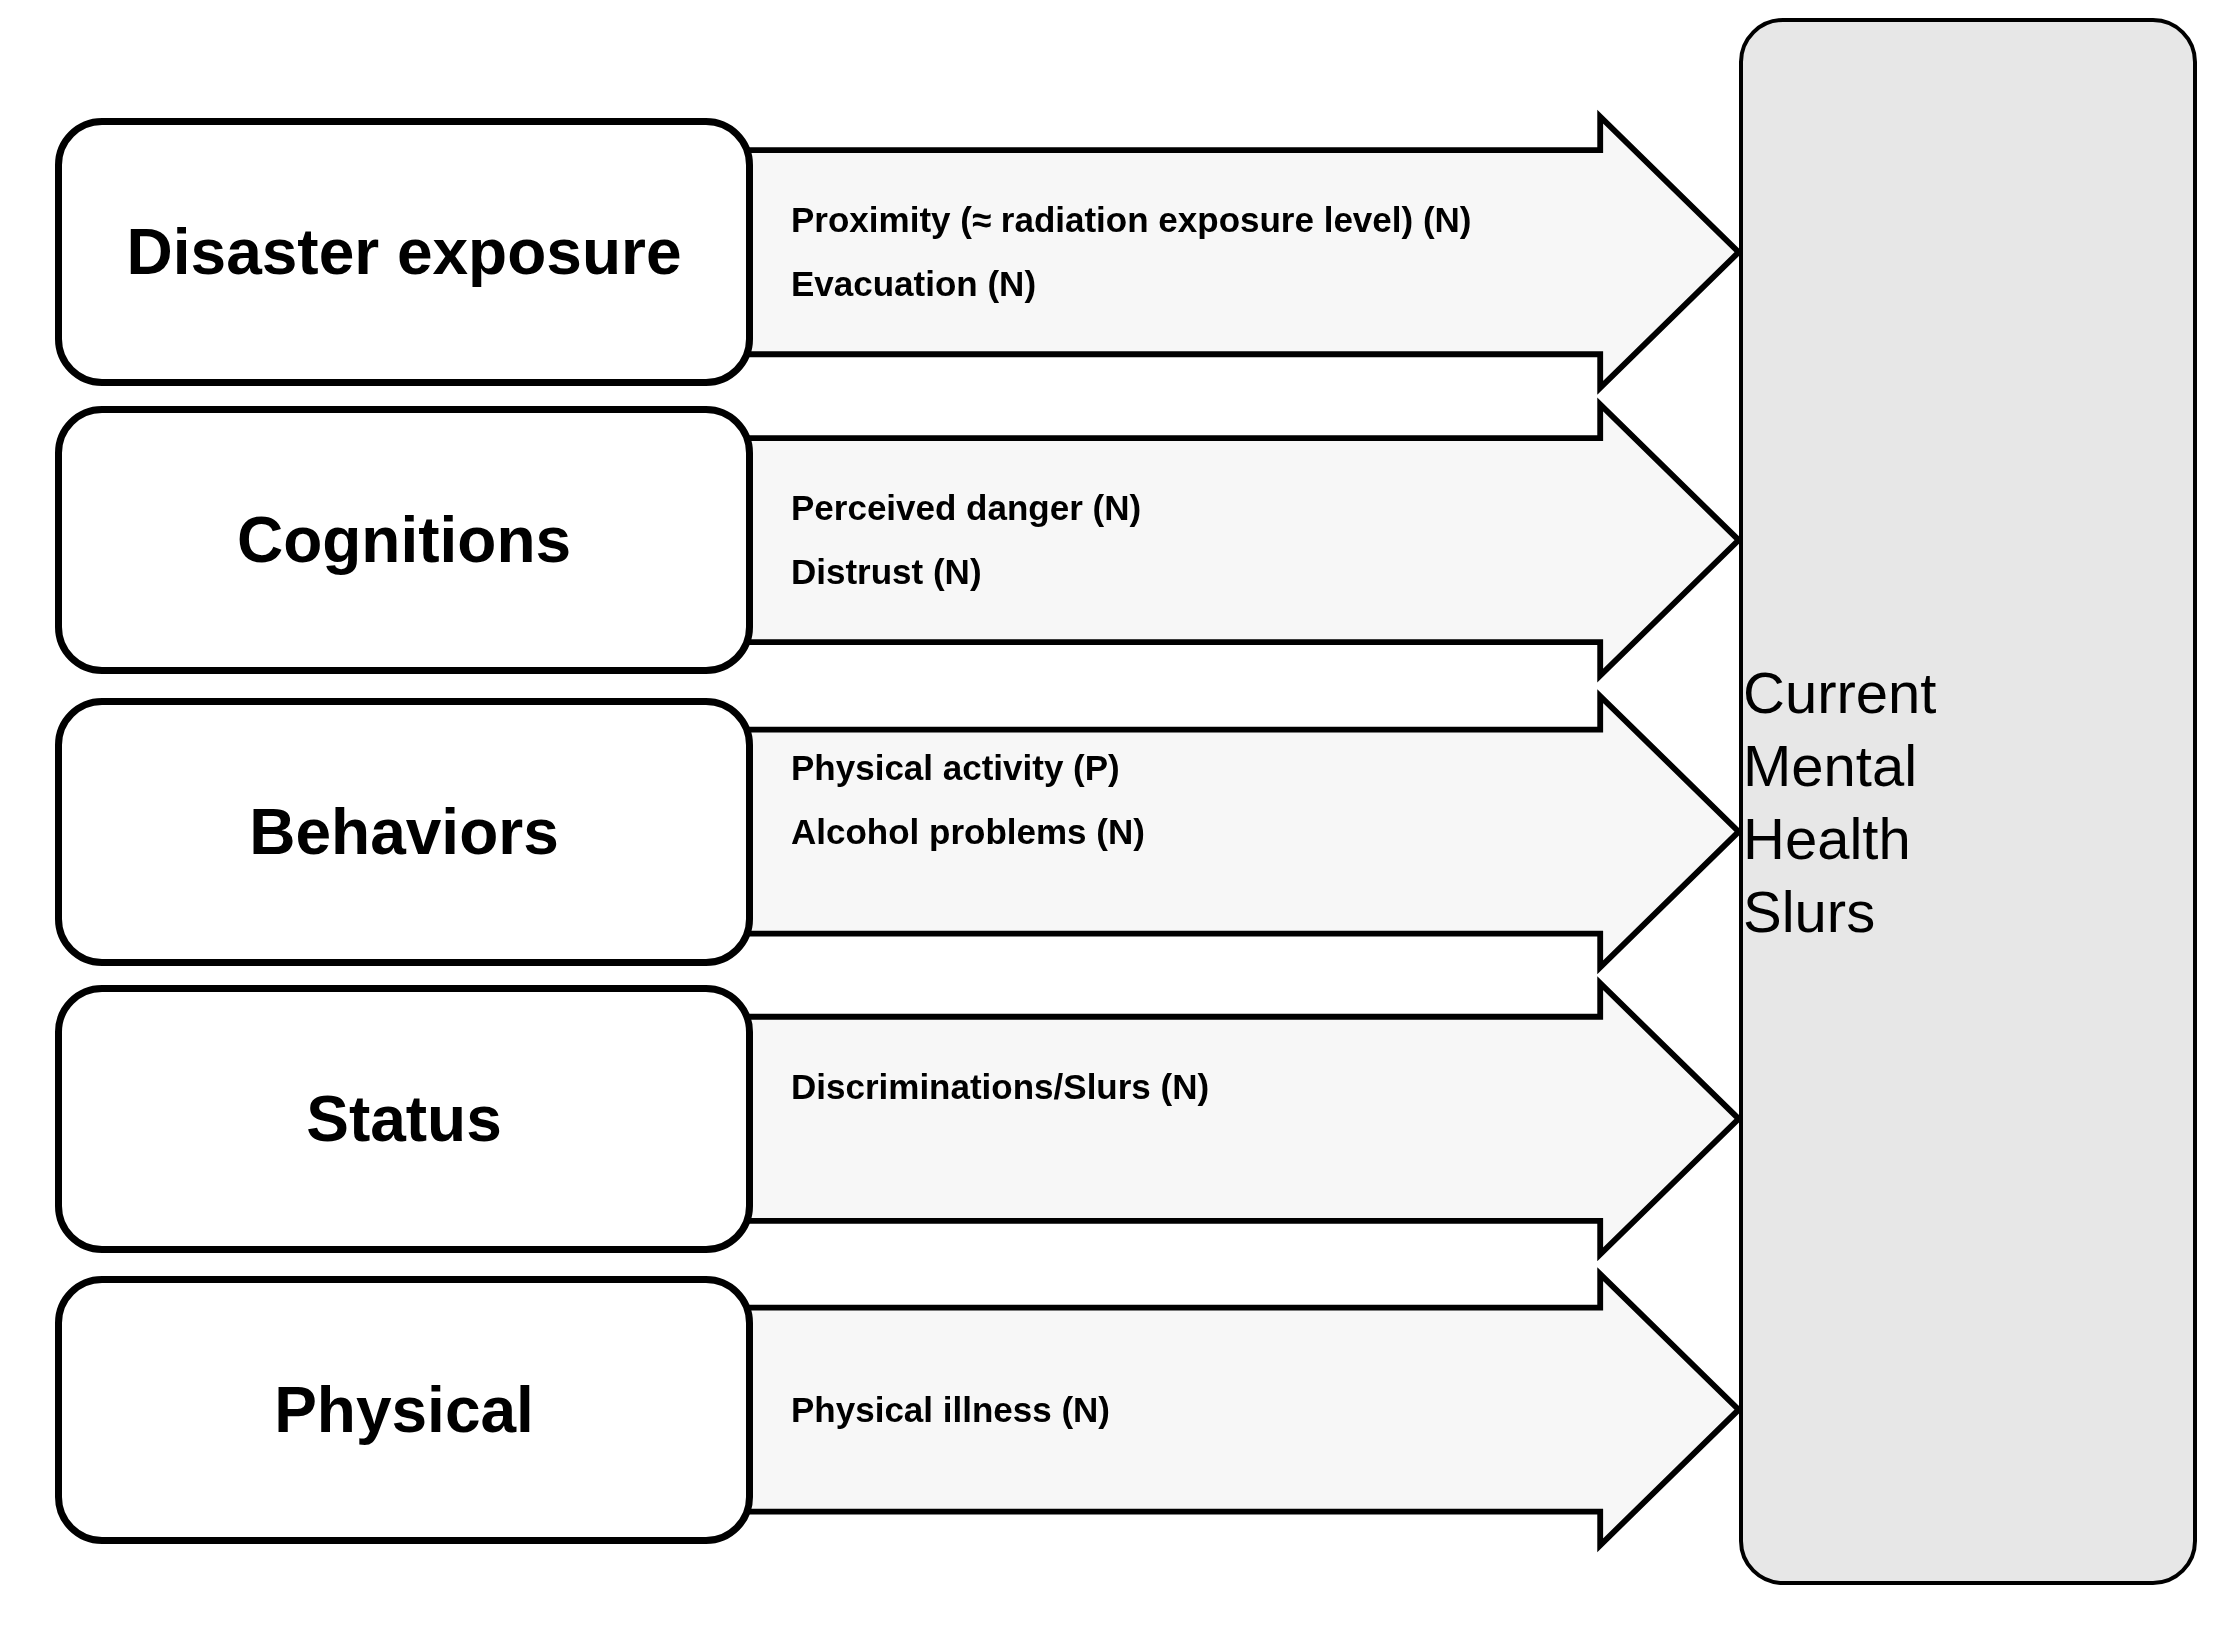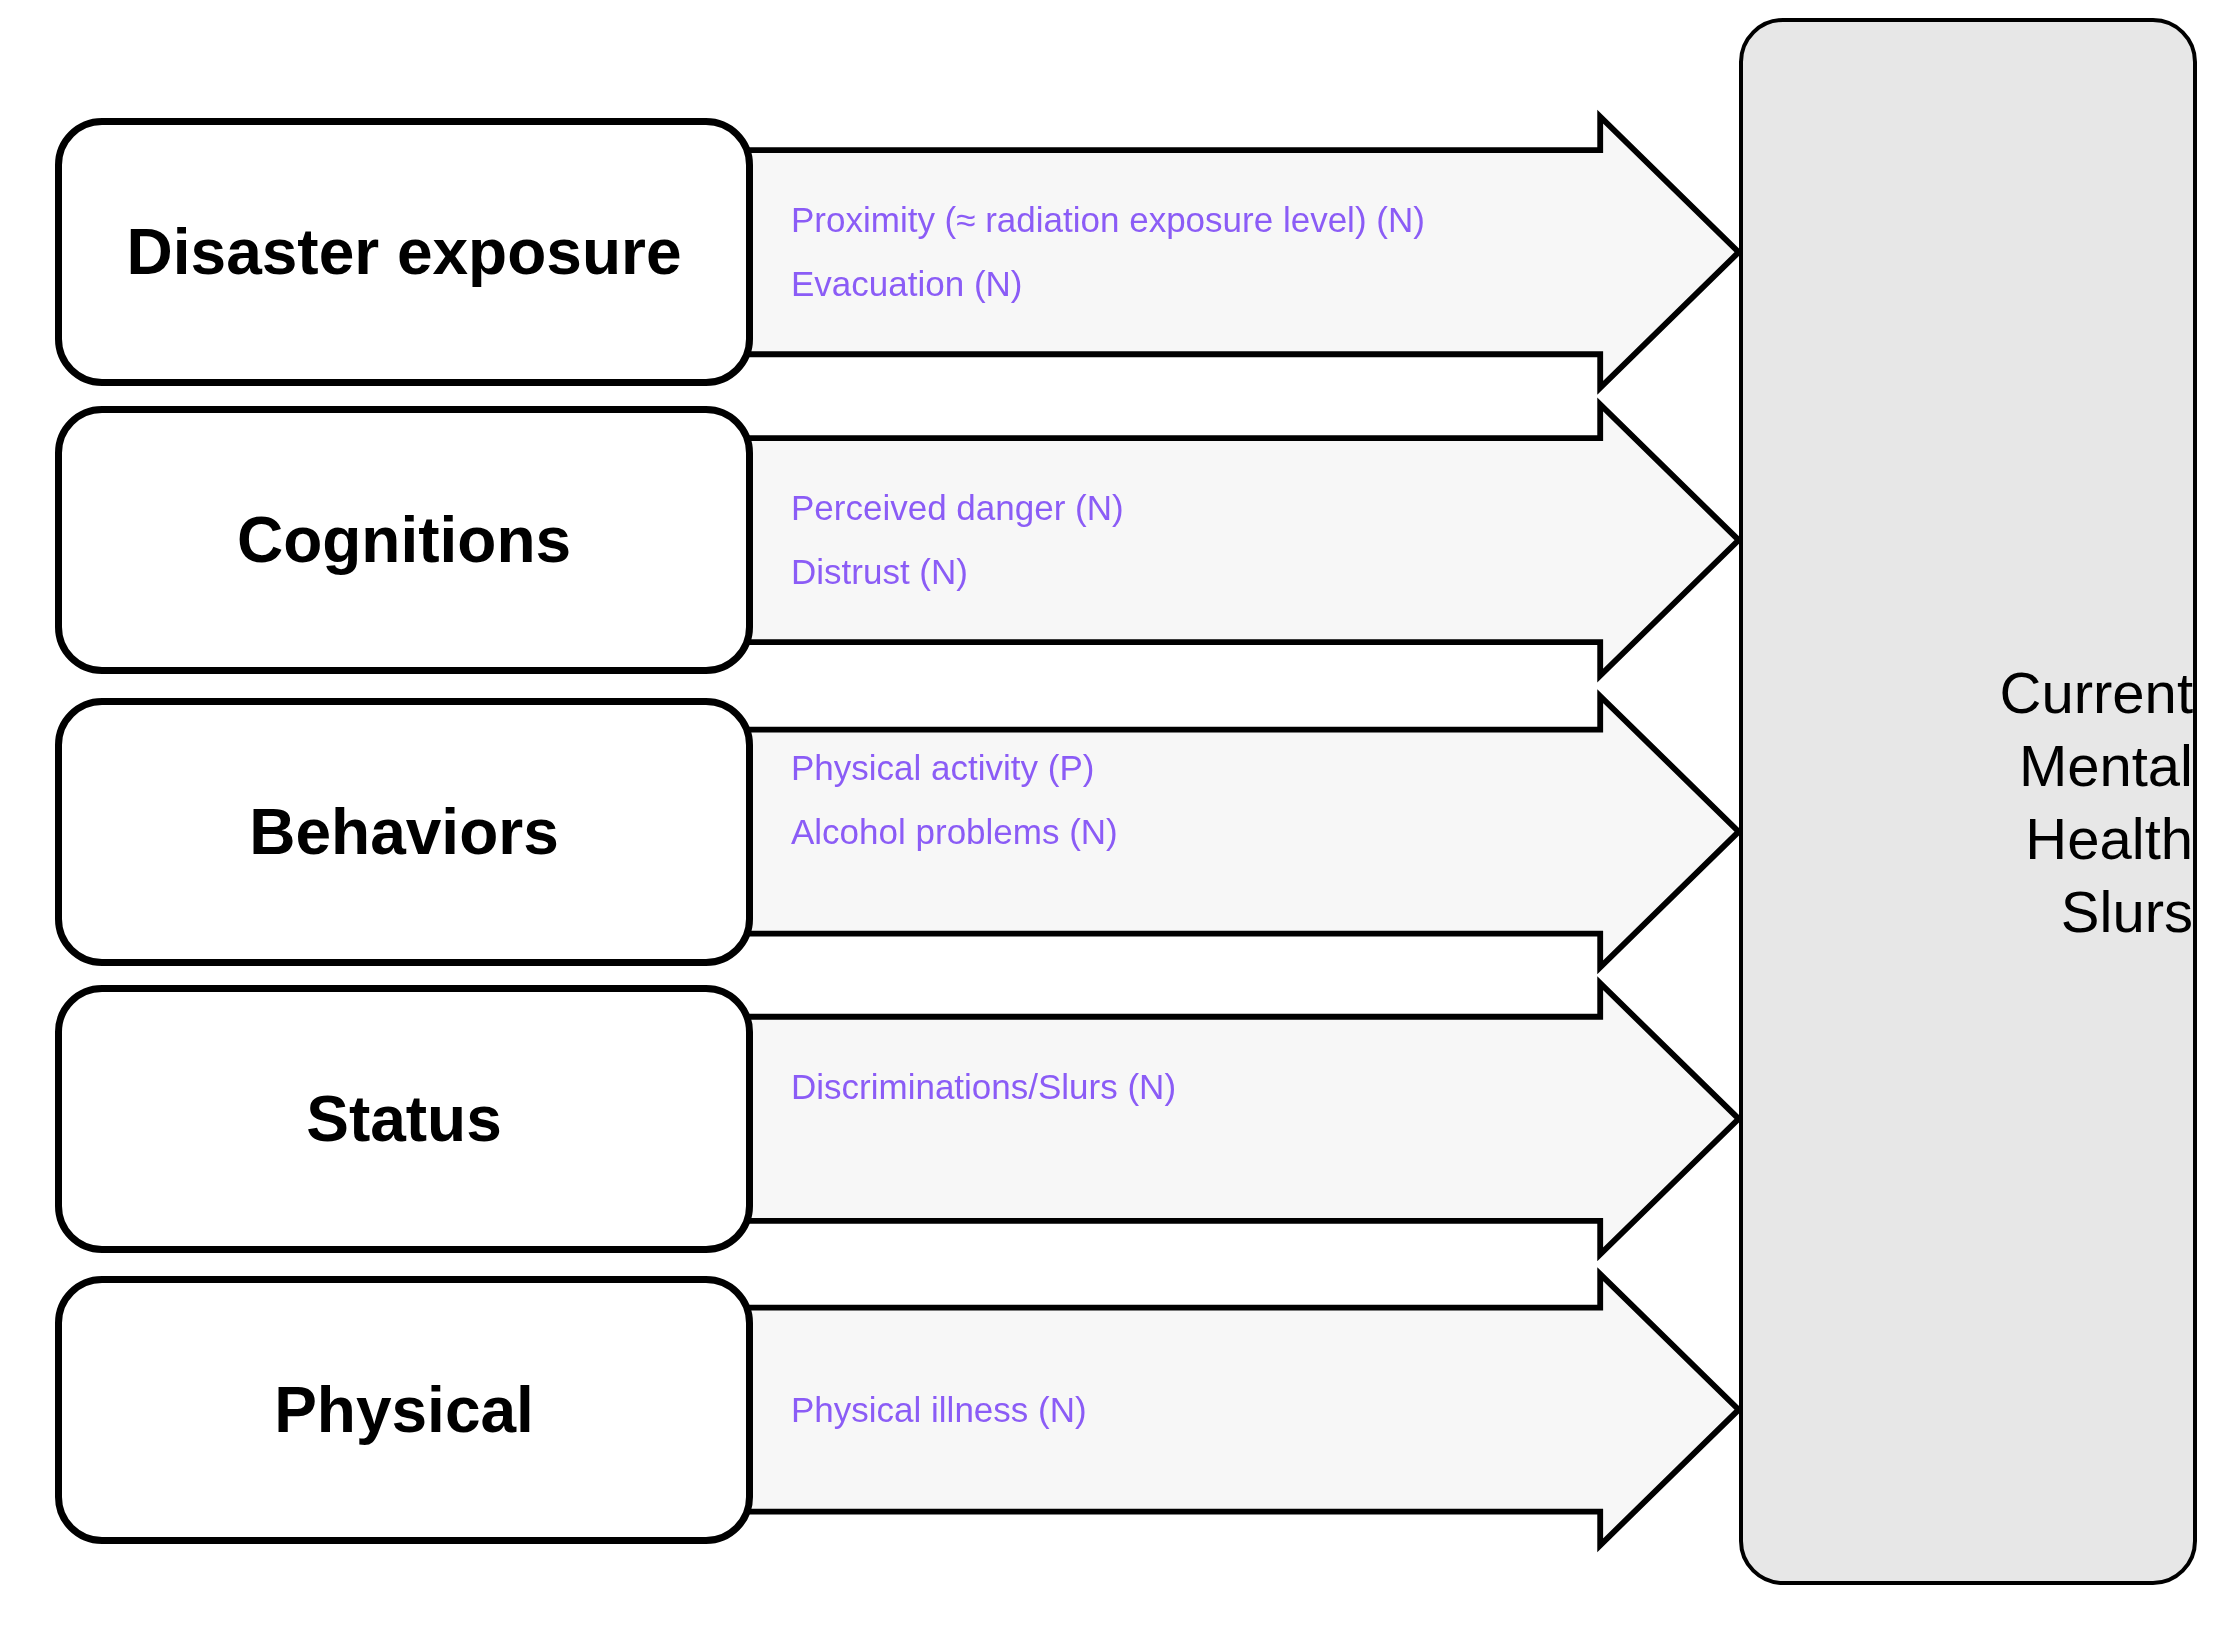--- a/index.html
+++ b/index.html
@@ -51,38 +51,38 @@
   .arrow-label {
     position: absolute;
     left: 791px;
     width: 926px;
     display: flex;
     flex-direction: column;
     justify-content: center;
   }
   .arrow-label .arrow-line {
     font-size: 35px;
-    font-weight: normal;
+    font-weight: bold;
     line-height: 64px;
-    color: #8b5cf6;
+    color: #000000;
     white-space: nowrap;
   }
   .outcome-box {
     position: absolute;
     left: 1739px;
     top: 18px;
     width: 458px;
     height: 1567px;
     background: #e7e7e7;
     border: 4.4px solid #000000;
     border-radius: 44px;
     box-sizing: border-box;
     display: flex;
     flex-direction: column;
-    align-items: flex-end;
+    align-items: flex-start;
     justify-content: center;
   }
   .outcome-box .outcome-line {
     font-size: 58px;
     font-weight: 400;
     line-height: 73px;
     color: #000000;
     text-align: center;
     white-space: nowrap;
   }

